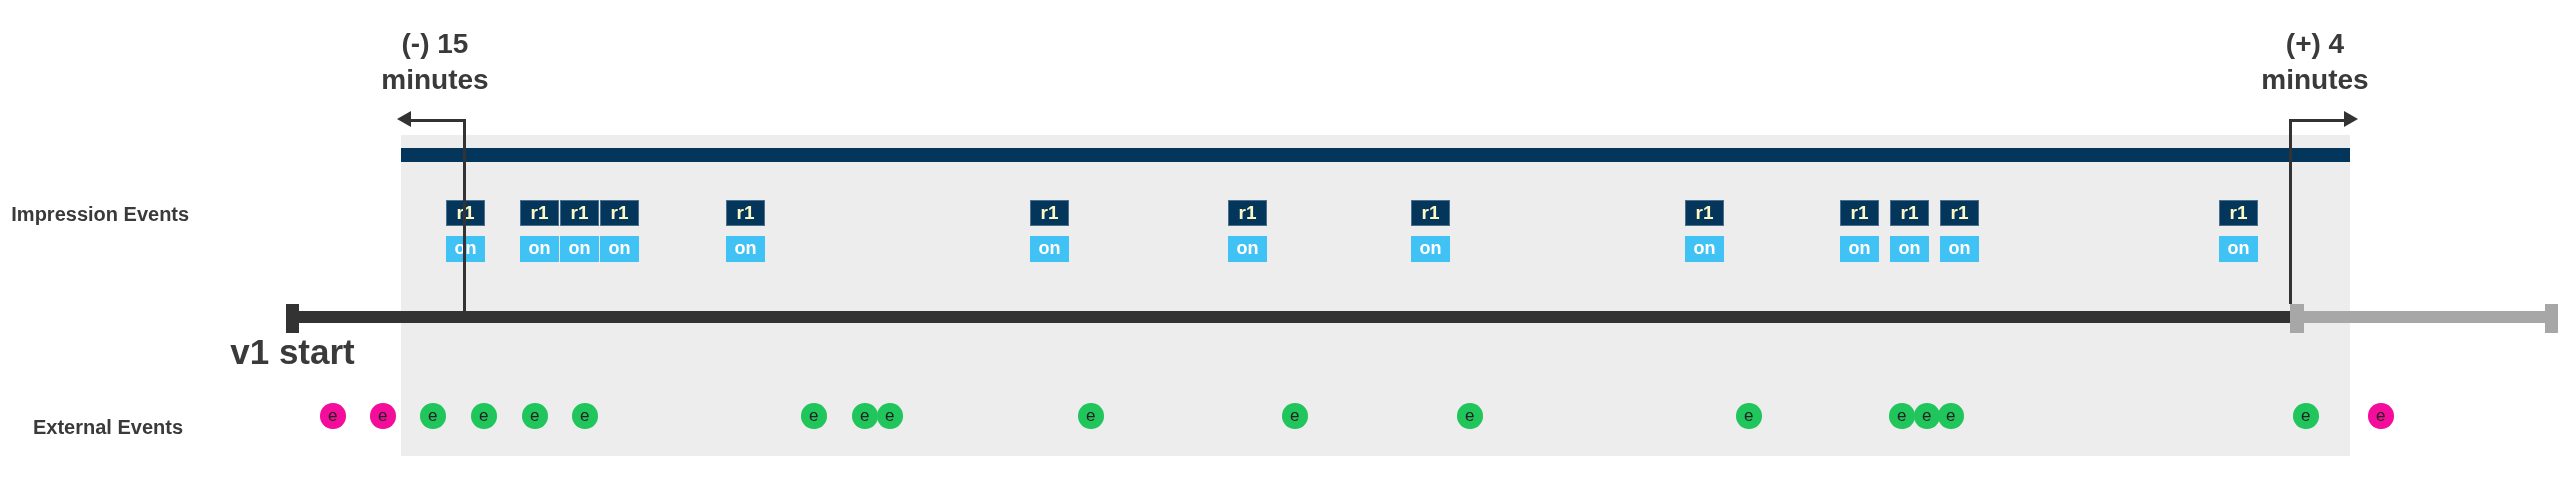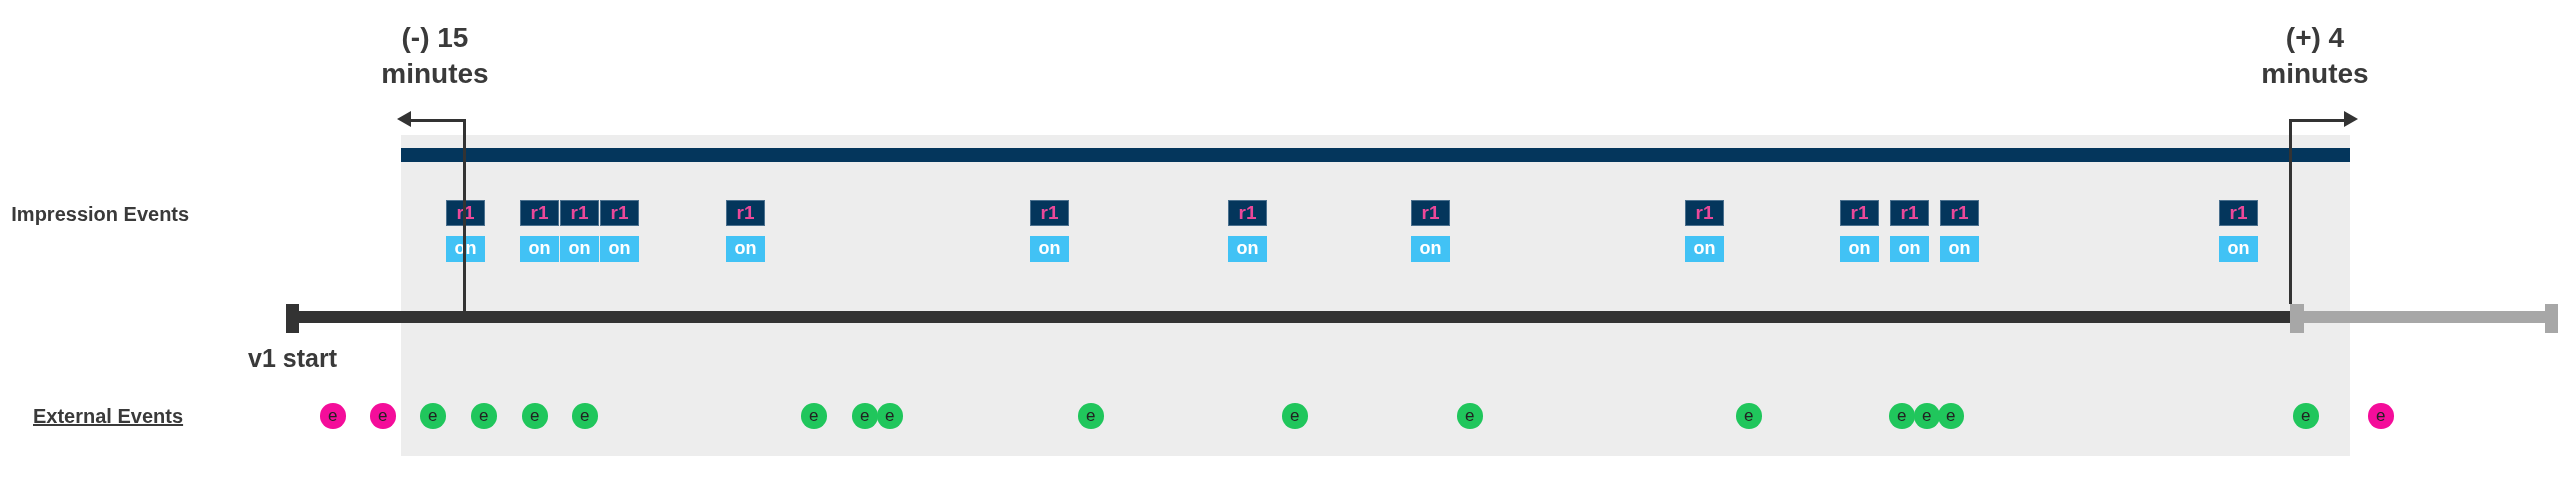--- a/index.html
+++ b/index.html
@@ -10,51 +10,51 @@
   .canvas{
     position:relative; width:2576px; height:481px; background:#fff; overflow:hidden;
     font-family:"Liberation Sans", sans-serif; color:var(--text,#3a3a3a);
   }
   .abs{position:absolute;}
   .window-rect{left:401px; top:135px; width:1949px; height:321px; background:var(--window-gray,#ededed); z-index:1;}
   .top-bar{left:401px; top:148px; width:1949px; height:14px; background:var(--navy,#04365c); z-index:2;}
 
   .row-label{font-size:20px; font-weight:700; line-height:28px; white-space:nowrap; z-index:3;}
   #impression-label{left:11.3px; top:200px;}
-  #external-label{left:33px; top:402px;text-decoration:underline;}
+  #external-label{left:33px; top:413px;}
 
-  .win-note{width:226px; text-align:center; font-size:28px; font-weight:700; line-height:36px; top:20px; z-index:5; white-space:nowrap;}
+  .win-note{width:226px; text-align:center; font-size:28px; font-weight:700; line-height:36px; top:26px; z-index:5; white-space:nowrap;}
   #minus-note{left:322px;}
   #plus-note{left:2202px;}
 
   .vline{width:2.8px; background:var(--charcoal,#333); z-index:6;}
   #left-vline{left:463px; top:119px; height:192px;}
   #right-vline{left:2289px; top:119px; height:185px;}
   .hline{height:2.8px; background:var(--charcoal,#333); z-index:6;}
   #left-hline{left:411px; top:119px; width:55px;}
   #right-hline{left:2291px; top:119px; width:55px;}
   .tri{width:0; height:0; z-index:6;}
   #left-arrowhead{left:397px; top:111px; border-top:8.5px solid transparent; border-bottom:8.5px solid transparent; border-right:14px solid var(--charcoal,#333);}
   #right-arrowhead{left:2344px; top:111px; border-top:8.5px solid transparent; border-bottom:8.5px solid transparent; border-left:14px solid var(--charcoal,#333);}
 
   .imp{position:absolute; top:0; width:39px; z-index:4;}
   .r1box{position:absolute; left:0; top:200px; width:39px; height:26.4px; background:var(--navy,#04365c);
-    border:0.9px solid #4a708e; box-sizing:border-box; color:#ec4899; font-size:19px; font-weight:700;
+    border:0.9px solid #4a708e; box-sizing:border-box; color:#fef9c3; font-size:19px; font-weight:700;
     display:flex; align-items:center; justify-content:center;}
   .onbox{position:absolute; left:0; top:236px; width:39px; height:25.5px; background:var(--light-blue,#41c2f5);
     color:#fff; font-size:18px; font-weight:700; display:flex; align-items:center; justify-content:center;}
 
   .tl-bar{z-index:4;}
   #dark-bar{left:286px; top:311px; width:2006px; height:12.3px; background:var(--charcoal,#333);}
   #v1-cap{left:286px; top:304px; width:13.2px; height:29px; background:var(--charcoal,#333);}
   #gray-bar{left:2291px; top:311px; width:260px; height:12.3px; background:var(--timeline-gray,#a7a7a7);}
   #v2-cap{left:2290px; top:304px; width:14px; height:29px; background:var(--timeline-gray,#a7a7a7); z-index:5;}
   #end-cap{left:2545px; top:304px; width:13.2px; height:29px; background:var(--timeline-gray,#a7a7a7);}
 
-  .start-label{width:189px; text-align:center; font-size:25px; font-weight:700; top:344px; z-index:5; white-space:nowrap;}
+  .start-label{width:189px; text-align:center; font-size:35px; font-weight:700; top:332px; z-index:5; white-space:nowrap;}
   #v1-start{left:198px;}
   #v2-start{left:2204px;}
 
   .dot{position:absolute; top:403px; width:25.5px; height:25.5px; border-radius:50%; z-index:4;
     color:#222; font-size:17px; font-weight:500; display:flex; align-items:center; justify-content:center;}
   .dot.green{background:var(--green,#20c65c);}
   .dot.magenta{background:var(--magenta,#f40d9a);}
 </style>
 </head>
 <body>

